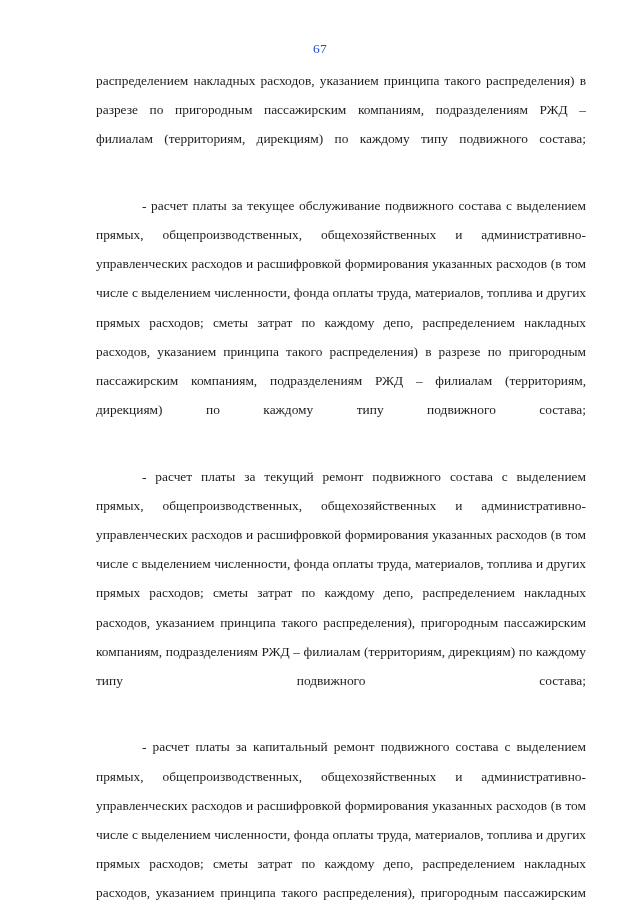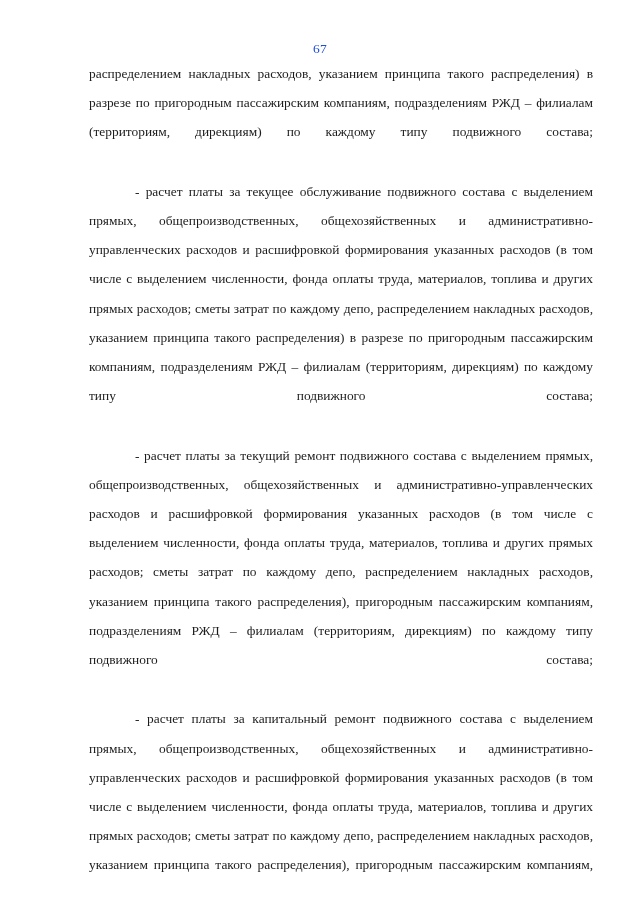--- a/index.html
+++ b/index.html
@@ -32,21 +32,21 @@
     letter-spacing: 0.2px;
     margin-top: 7px;
   }
   .content {
     position: absolute;
     top: 58px;
     left: 88px;
     width: 506px;
   }
   p.para {
-    margin: 1px;
+    margin: 8px;
     font-size: 13.4px;
     line-height: 29.2px;
     text-align: justify;
     text-justify: inter-word;
     color: #1c1c1c;
     -webkit-hyphens: none;
     hyphens: none;
   }
   p.para.indent {
     text-indent: 46px;

